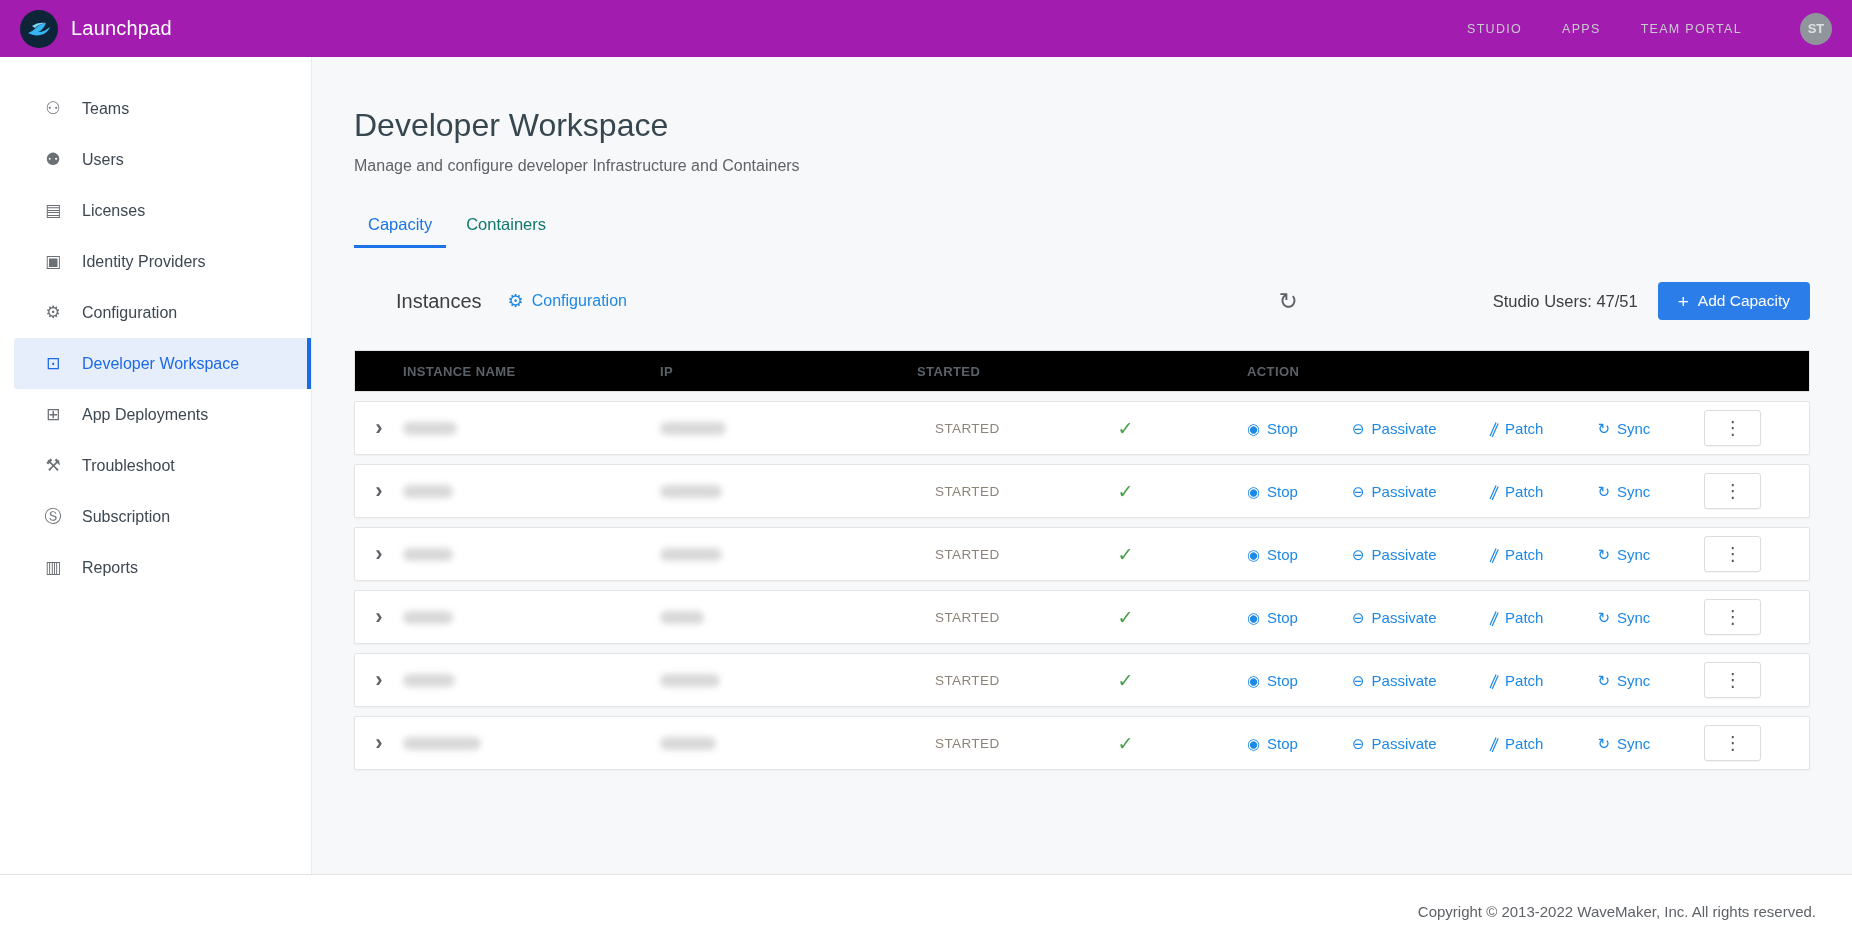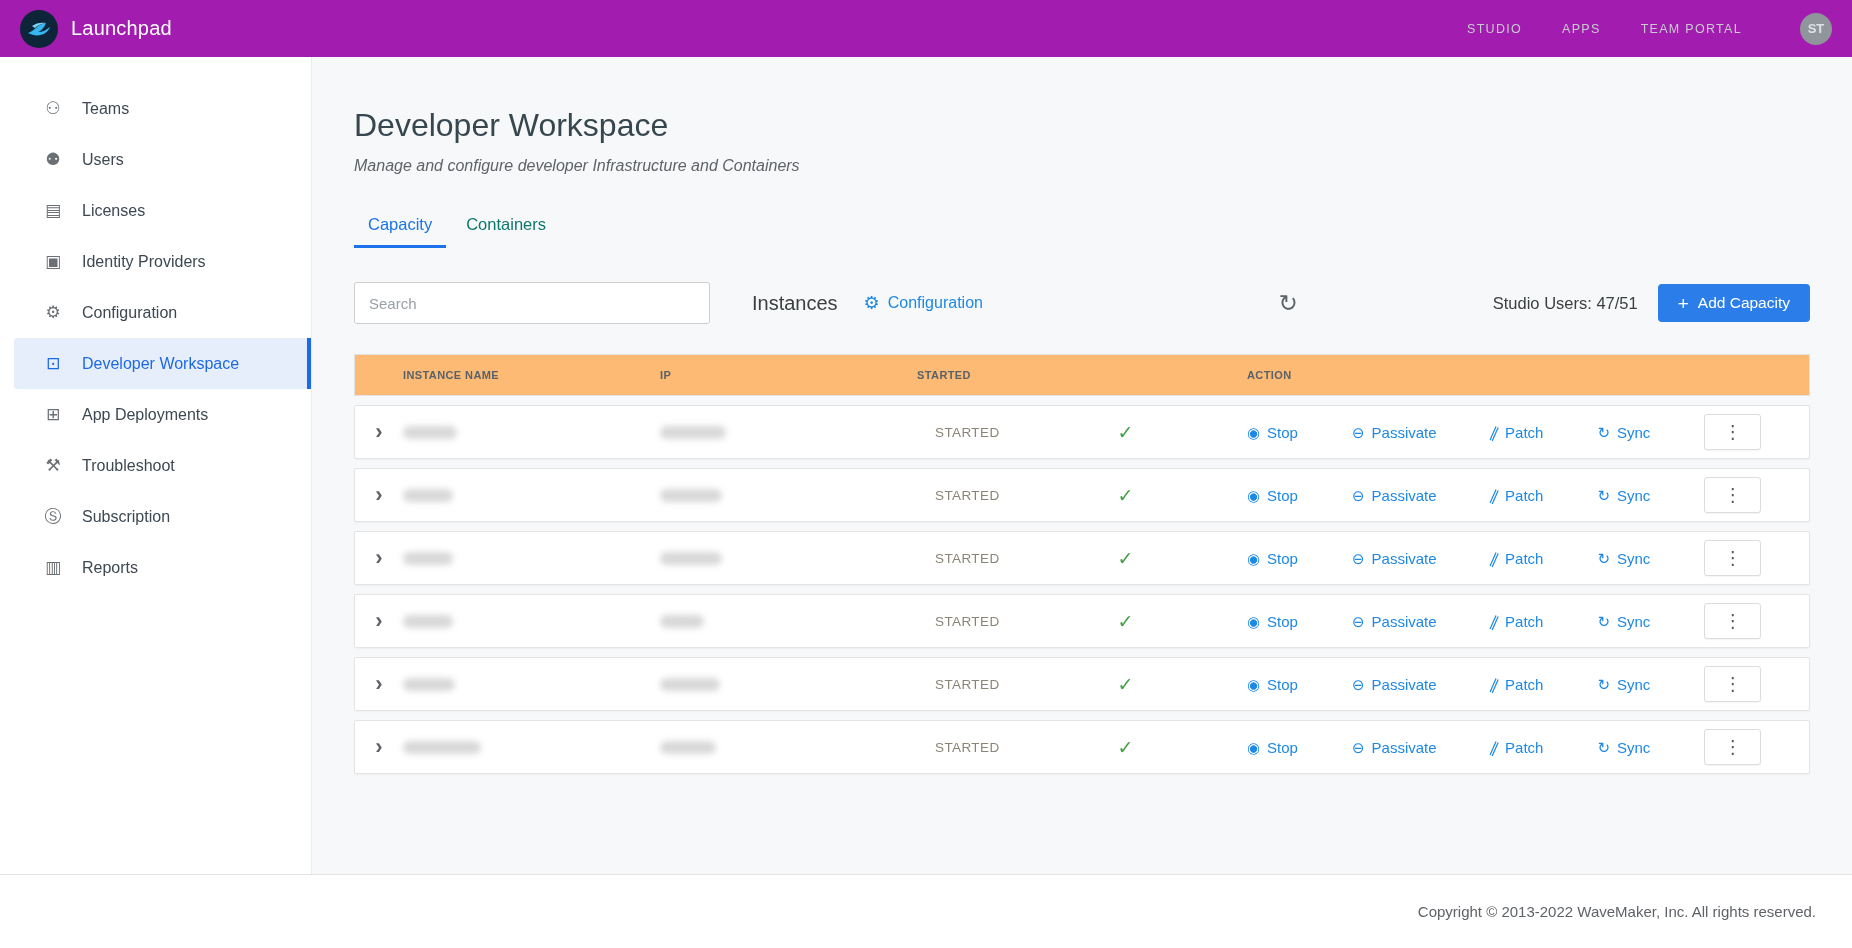--- a/index.html
+++ b/index.html
@@ -48,21 +48,21 @@
   }
   .side-item.active {
     background: #e7eefb; color: #1d6ae5;
     box-shadow: inset -4px 0 0 #1d6ae5;
   }
   .side-item.active .sicon { color: #1d6ae5; }
 
   
   .main { flex: 1 1 auto; padding: 0 42px; min-width: 0; overflow: hidden; }
   .page-title { font-size: 32px; font-weight: 400; color: #37474f; margin-top: 50px; }
-  .page-sub { font-size: 16px; color: #5f6368; margin-top: 13px; font-style: italic; }
+  .page-sub { font-size: 16px; color: #5f6368; margin-top: 13px; }
 
   .tabs { display: flex; gap: 6px; margin-top: 30px; }
   .tab {
     padding: 10px 14px 11px; font-size: 16.5px; color: #0f766e; cursor: pointer;
     border-bottom: 3px solid transparent;
   }
   .tab.active { color: #1a73e8; border-bottom-color: #1a73e8; font-weight: 500; }
 
   
   .toolbar { margin-top: 34px; display: flex; align-items: center; }
@@ -88,22 +88,22 @@
   .add-btn .plus { font-size: 19px; line-height: 1; }
 
   
   .table { margin-top: 30px; }
   .thead, .trow {
     display: grid;
     grid-template-columns: 48px 257px 257px 330px 1fr;
     align-items: center;
   }
   .thead {
-    height: 42px; background: #fdba74; border: 1px solid #e2e2e2;
-    font-size: 11px; font-weight: 700; color: #5a6268; letter-spacing: .4px;
+    height: 42px; background: #000000; border: 1px solid #e2e2e2;
+    font-size: 13px; font-weight: 700; color: #5a6268; letter-spacing: .4px;
   }
   .rptr { display: contents; }
   .rows-holder { display: block; }
   .trow {
     height: 54px; background: #ffffff; border: 1px solid #e4e4e4; border-radius: 2px;
     margin-top: 9px; box-shadow: 0 1px 2px rgba(0,0,0,.04);
   }
   .cell { min-width: 0; }
   .chev { text-align: center; cursor: pointer; }
   .chev-g { font-size: 22px; color: #5f6368; font-weight: 700; }
@@ -219,21 +219,20 @@
 
       <div class="tabs" data-name="tab-bar">
         <div class="rptr">
   <div class="tab active" data-name="tab-capacity">Capacity</div>
 
   <div class="tab" data-name="tab-containers">Containers</div>
 </div>
       </div>
 
       <div class="toolbar" data-name="toolbar">
-        <input class="search" type="text" data-name="search-input" placeholder="Search" style="">
         <span class="instances-label" data-name="instances-label">Instances</span>
         <span class="config-link" data-name="configuration-link">
           <span class="gear" data-name="gear-icon">⚙</span>
           <span data-name="configuration-link-label">Configuration</span>
         </span>
         <span class="refresh" data-name="refresh-icon">↻</span>
         <span class="studio-users" data-name="studio-users-count">Studio Users: 47/51</span>
         <button class="add-btn" data-name="add-capacity-button">
           <span class="plus" data-name="plus-icon">+</span>
           <span data-name="add-capacity-label">Add Capacity</span>

